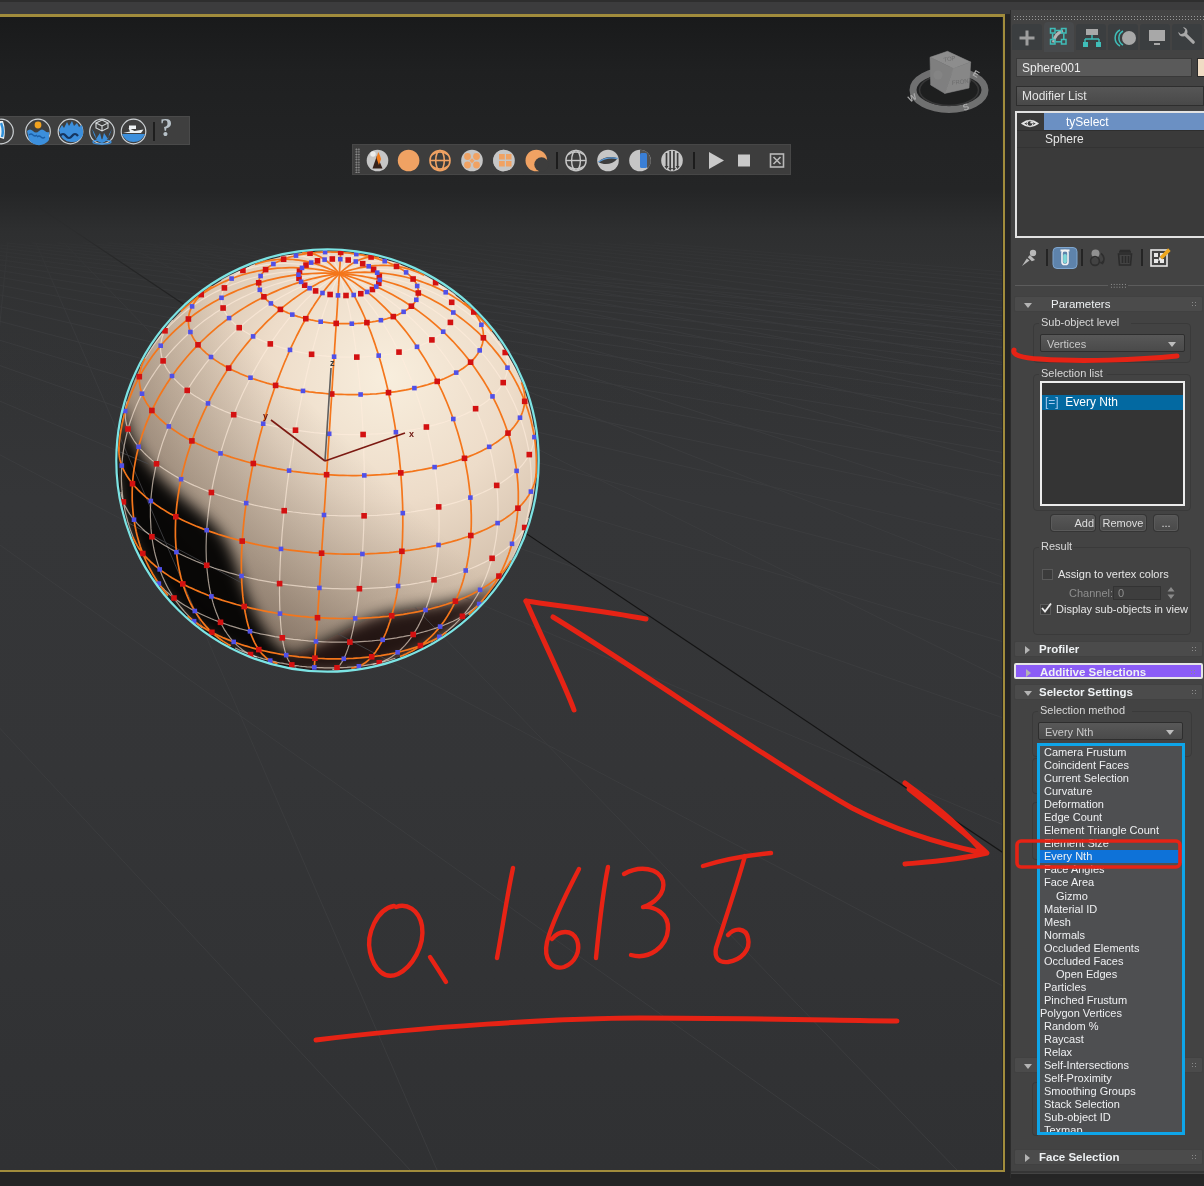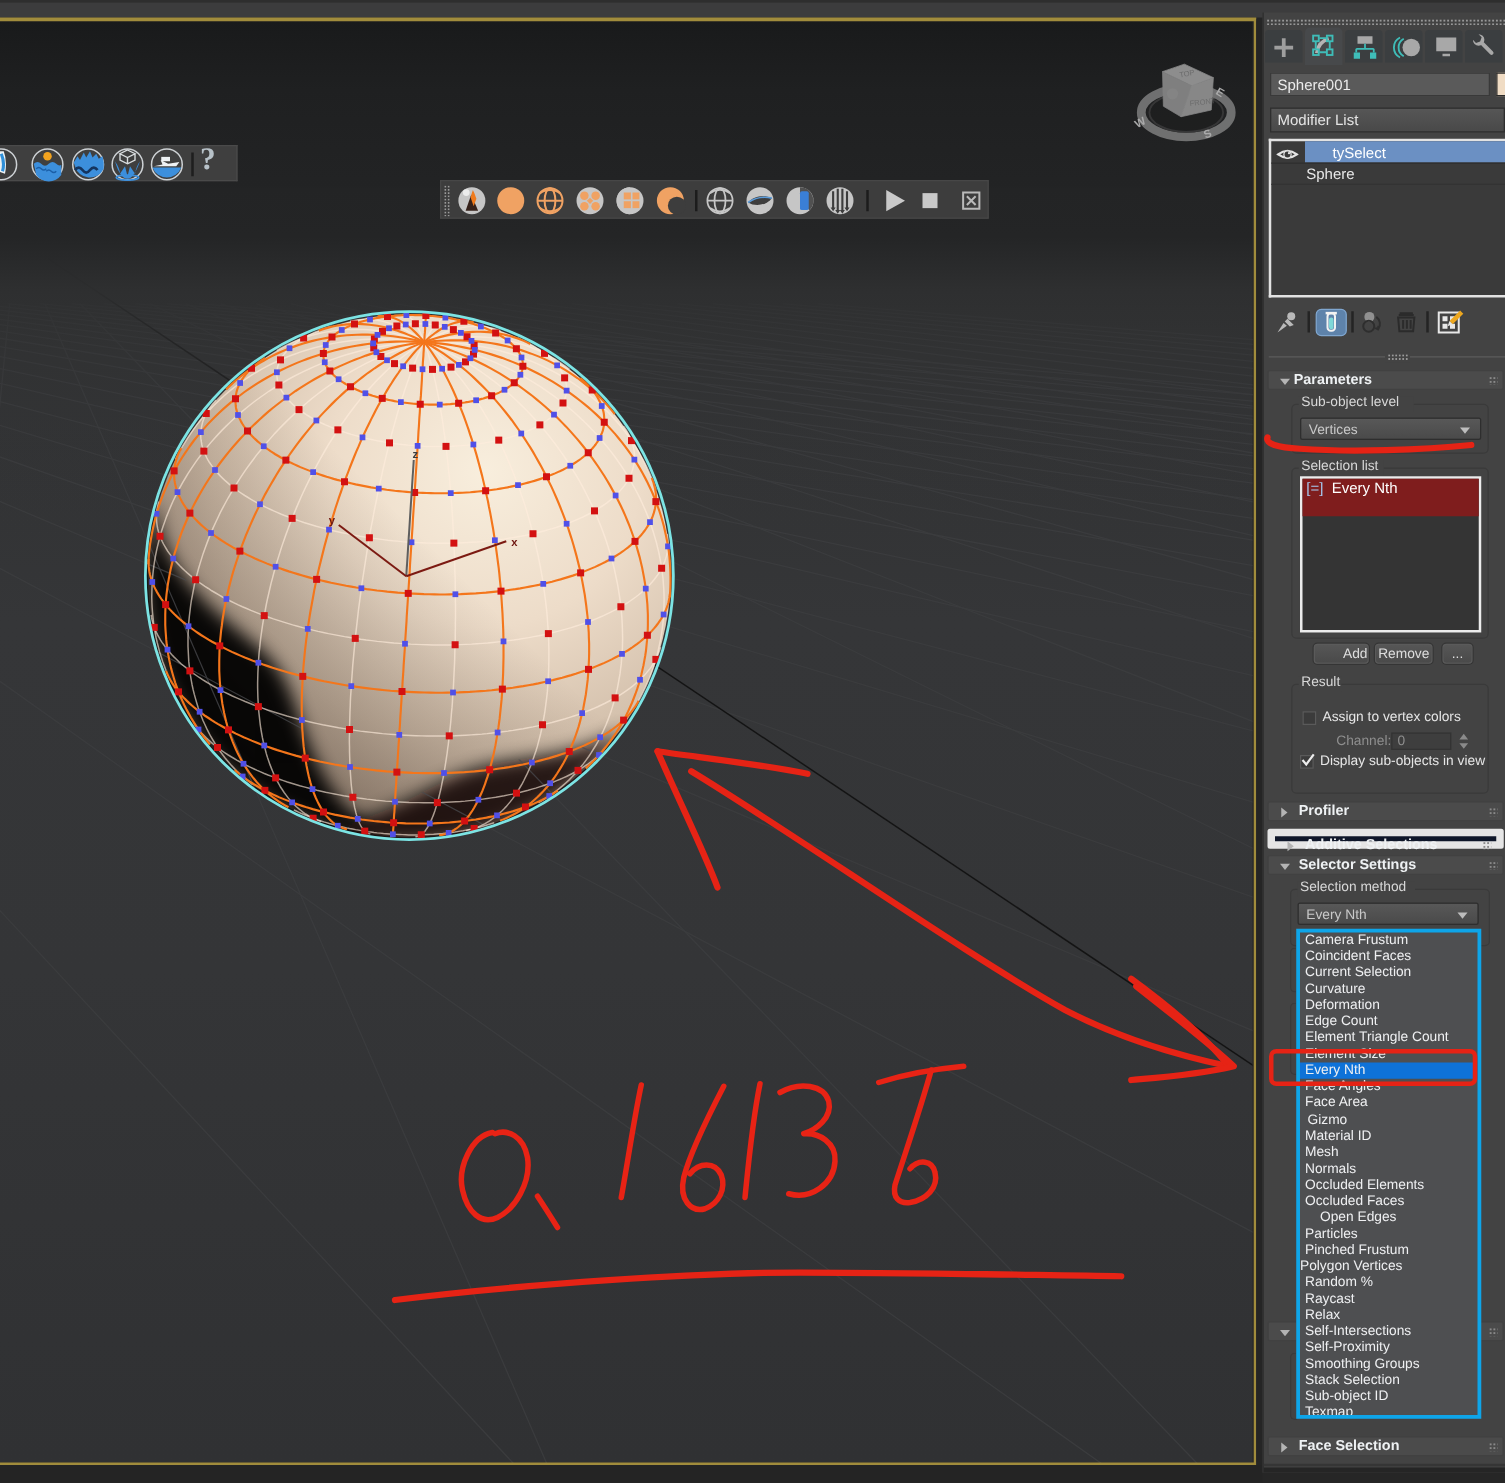--- a/index.html
+++ b/index.html
@@ -619,30 +619,30 @@
       <g transform="translate(152,11) rotate(45)">
         <rect x="-1.8" y="-9" width="3.6" height="12" fill="#eda71f"></rect>
         <path d="M-1.8,3 L0,7 L1.8,3 Z" fill="#e8e8e8"></path>
       </g>
     </svg>
     <div style="position:absolute;left:4px;top:275px;right:0;height:1px;background:#5c5c5c"></div>
     <div style="position:absolute;left:97px;top:272px;width:20px;height:8px;background:#434343"></div>
     <div style="position:absolute;left:99px;top:273px;width:17px;height:5px;background-image:radial-gradient(#9c9c9c 0.7px,transparent 0.9px);background-size:2.8px 2.8px"></div>
     <div style="position:absolute;left:3px;top:286px;right:1px;height:16px;background:#4b4b4b;border:1px solid #414141;border-radius:2px">
       <div style="position:absolute;left:9px;top:6px;width:0;height:0;border-left:4px solid transparent;border-right:4px solid transparent;border-top:5px solid #b4b4b4"></div>
-      <span style="position:absolute;left:20px;top:1px;font-weight:bold;font-size:11.5px;color:#eef1f3">Parameters</span>
+      <span style="position:absolute;left:36px;top:1px;font-weight:normal;font-size:11.5px;color:#eef1f3">Parameters</span>
       <div style="position:absolute;right:4px;top:4px;width:7px;height:7px;background-image:radial-gradient(#8a8a8a 0.9px,transparent 1px);background-size:3px 3px"></div>
     </div>
     <div style="position:absolute;left:22px;top:313px;width:158px;height:40px;border:1px solid #3a3a3a;border-radius:4px"></div>
     <div style="position:absolute;left:28px;top:307px;width:92px;height:12px;background:#434343;font-size:11px;color:#d8d8d8;line-height:11px;padding:0 2px">Sub-object level</div>
     <div style="position:absolute;left:29px;top:324px;width:145px;height:18px;background:linear-gradient(#585858,#4a4a4a);border:1px solid #2e2e2e;border-radius:2px;font-size:11px;color:#c9c9c9;line-height:18px;padding-left:6px">Vertices<div style="position:absolute;right:8px;top:7px;width:0;height:0;border-left:4px solid transparent;border-right:4px solid transparent;border-top:5px solid #bdbdbd"></div></div>
     <div style="position:absolute;left:22px;top:364px;width:158px;height:137px;border:1px solid #3a3a3a;border-radius:4px"></div>
     <div style="position:absolute;left:28px;top:358px;width:68px;height:12px;background:#434343;font-size:11px;color:#d8d8d8;line-height:11px;padding:0 2px">Selection list</div>
     <div style="position:absolute;left:29px;top:371px;width:145px;height:125px;background:#343434;border:2px solid #ececec">
-      <div style="position:absolute;left:0;top:0;right:0;height:30px;background:#7f1d1d;font-size:12px;line-height:15px;color:#fff"><span style="color:#a5c8ee;padding-left:3px">[=]</span>&nbsp; Every Nth</div>
+      <div style="position:absolute;left:0;top:12px;right:0;height:15px;background:#0369a1;font-size:12px;line-height:15px;color:#fff"><span style="color:#a5c8ee;padding-left:3px">[=]</span>&nbsp; Every Nth</div>
     </div>
     <div style="position:absolute;left:40px;top:505px;width:44px;height:16px;background:linear-gradient(#565656,#4a4a4a);border:1px solid #5a5a5a;box-shadow:0 0 0 1px #353535;border-radius:3px;font-size:11px;color:#dedede;line-height:15px;text-align:right">Add</div>
     <div style="position:absolute;left:89px;top:505px;width:46px;height:16px;background:linear-gradient(#565656,#4a4a4a);border:1px solid #5a5a5a;box-shadow:0 0 0 1px #353535;border-radius:3px;font-size:11px;color:#dedede;line-height:15px;text-align:center">Remove</div>
     <div style="position:absolute;left:143px;top:505px;width:24px;height:16px;background:linear-gradient(#565656,#4a4a4a);border:1px solid #5a5a5a;box-shadow:0 0 0 1px #353535;border-radius:3px;font-size:11px;color:#dedede;line-height:15px;text-align:center">...</div>
     <div style="position:absolute;left:22px;top:537px;width:158px;height:88px;border:1px solid #3a3a3a;border-radius:4px"></div>
     <div style="position:absolute;left:28px;top:531px;width:34px;height:12px;background:#434343;font-size:11px;color:#d8d8d8;line-height:11px;padding:0 2px">Result</div>
     <div style="position:absolute;left:31px;top:559px;width:11px;height:11px;background:#3b3b3b;border:1px solid #5a5a5a"></div>
     <div style="position:absolute;left:47px;top:558px;font-size:11px;color:#e6e6e6">Assign to vertex colors</div>
     <div style="position:absolute;left:58px;top:577px;font-size:11px;color:#8e8e8e">Channel:</div>
     <div style="position:absolute;left:102px;top:576px;width:48px;height:14px;background:#3e3e3e;border:1px solid #333;font-size:11px;color:#8e8e8e;line-height:13px;padding-left:4px">0</div>
@@ -652,21 +652,21 @@
     <div style="position:absolute;left:29px;top:594px;width:11px;height:11px;background:#3b3b3b;border:1px solid #5a5a5a"></div>
     <svg width="13" height="13" style="position:absolute;left:29px;top:592px">
       <path d="M2,6 L5,9.5 L11,1.5" stroke="#ececec" stroke-width="1.8" fill="none"></path>
     </svg>
     <div style="position:absolute;left:45px;top:593px;font-size:11px;color:#e6e6e6">Display sub-objects in view</div>
     <div style="position:absolute;left:3px;top:631px;right:1px;height:16px;background:#4b4b4b;border:1px solid #414141;border-radius:2px">
       <div style="position:absolute;left:10px;top:4px;width:0;height:0;border-top:4px solid transparent;border-bottom:4px solid transparent;border-left:5px solid #b4b4b4"></div>
       <span style="position:absolute;left:24px;top:1px;font-weight:bold;font-size:11.5px;color:#eef1f3">Profiler</span>
       <div style="position:absolute;right:4px;top:4px;width:7px;height:7px;background-image:radial-gradient(#8a8a8a 0.9px,transparent 1px);background-size:3px 3px"></div>
     </div>
-    <div style="position:absolute;left:3px;top:653px;right:1px;height:16px;background:#0f172a;border:6px solid #e5e5e5;border-radius:2px">
+    <div style="position:absolute;left:3px;top:653px;right:1px;height:16px;background:#8b5cf6;border:2px solid #e5e5e5;border-radius:2px">
       <div style="position:absolute;left:10px;top:4px;width:0;height:0;border-top:4px solid transparent;border-bottom:4px solid transparent;border-left:5px solid #b4b4b4"></div>
       <span style="position:absolute;left:24px;top:1px;font-weight:bold;font-size:11.5px;color:#eef1f3">Additive Selections</span>
       <div style="position:absolute;right:4px;top:4px;width:7px;height:7px;background-image:radial-gradient(#8a8a8a 0.9px,transparent 1px);background-size:3px 3px"></div>
     </div>
     <div style="position:absolute;left:3px;top:674px;right:1px;height:16px;background:#4b4b4b;border:1px solid #414141;border-radius:2px">
       <div style="position:absolute;left:9px;top:6px;width:0;height:0;border-left:4px solid transparent;border-right:4px solid transparent;border-top:5px solid #b4b4b4"></div>
       <span style="position:absolute;left:24px;top:1px;font-weight:bold;font-size:11.5px;color:#eef1f3">Selector Settings</span>
       <div style="position:absolute;right:4px;top:4px;width:7px;height:7px;background-image:radial-gradient(#8a8a8a 0.9px,transparent 1px);background-size:3px 3px"></div>
     </div>
     <div style="position:absolute;left:21px;top:701px;width:160px;height:46px;border:1px solid #3a3a3a;border-radius:4px"></div>
@@ -692,21 +692,21 @@
       <div style="height:13.05px;line-height:13px;padding-left:4px">Coincident Faces</div>
       <div style="height:13.05px;line-height:13px;padding-left:4px">Current Selection</div>
       <div style="height:13.05px;line-height:13px;padding-left:4px">Curvature</div>
       <div style="height:13.05px;line-height:13px;padding-left:4px">Deformation</div>
       <div style="height:13.05px;line-height:13px;padding-left:4px">Edge Count</div>
       <div style="height:13.05px;line-height:13px;padding-left:4px">Element Triangle Count</div>
       <div style="height:13.05px;line-height:13px;padding-left:4px">Element Size</div>
       <div style="height:13.05px;background:#0e72d8;line-height:13px;padding-left:4px">Every Nth</div>
       <div style="height:13.05px;line-height:13px;padding-left:4px">Face Angles</div>
       <div style="height:13.05px;line-height:13px;padding-left:4px">Face Area</div>
-      <div style="height:13.05px;line-height:13px;padding-left:6px">Gizmo</div>
+      <div style="height:13.05px;line-height:13px;padding-left:16px">Gizmo</div>
       <div style="height:13.05px;line-height:13px;padding-left:4px">Material ID</div>
       <div style="height:13.05px;line-height:13px;padding-left:4px">Mesh</div>
       <div style="height:13.05px;line-height:13px;padding-left:4px">Normals</div>
       <div style="height:13.05px;line-height:13px;padding-left:4px">Occluded Elements</div>
       <div style="height:13.05px;line-height:13px;padding-left:4px">Occluded Faces</div>
       <div style="height:13.05px;line-height:13px;padding-left:16px">Open Edges</div>
       <div style="height:13.05px;line-height:13px;padding-left:4px">Particles</div>
       <div style="height:13.05px;line-height:13px;padding-left:4px">Pinched Frustum</div>
       <div style="height:13.05px;line-height:13px;padding-left:0">Polygon Vertices</div>
       <div style="height:13.05px;line-height:13px;padding-left:4px">Random %</div>

